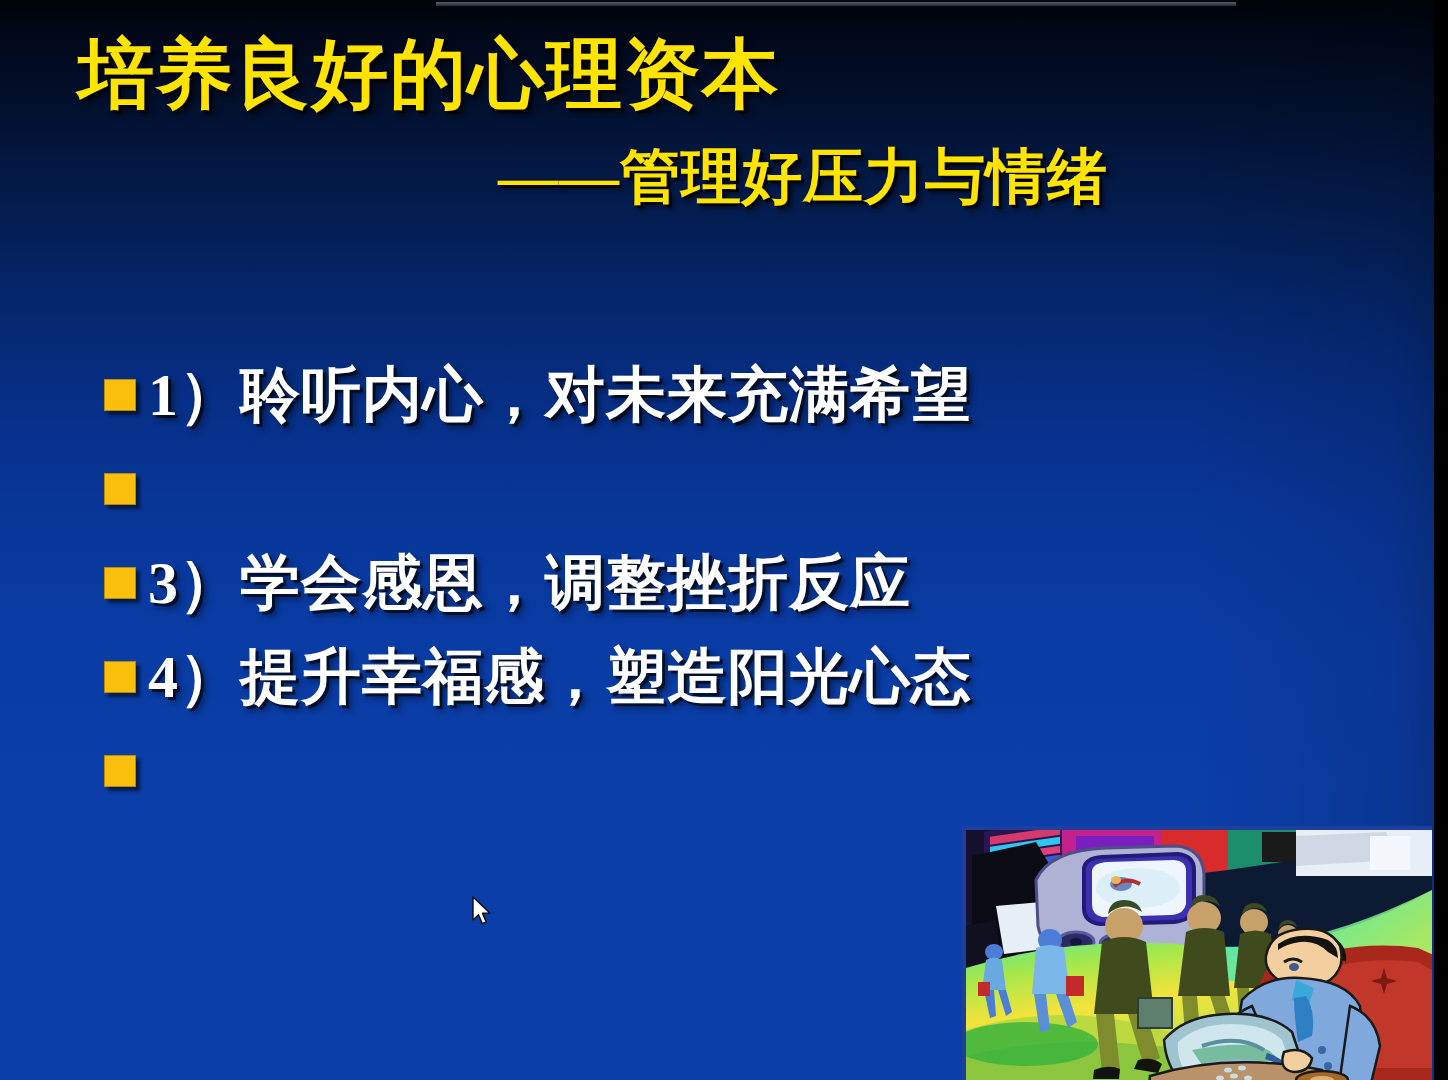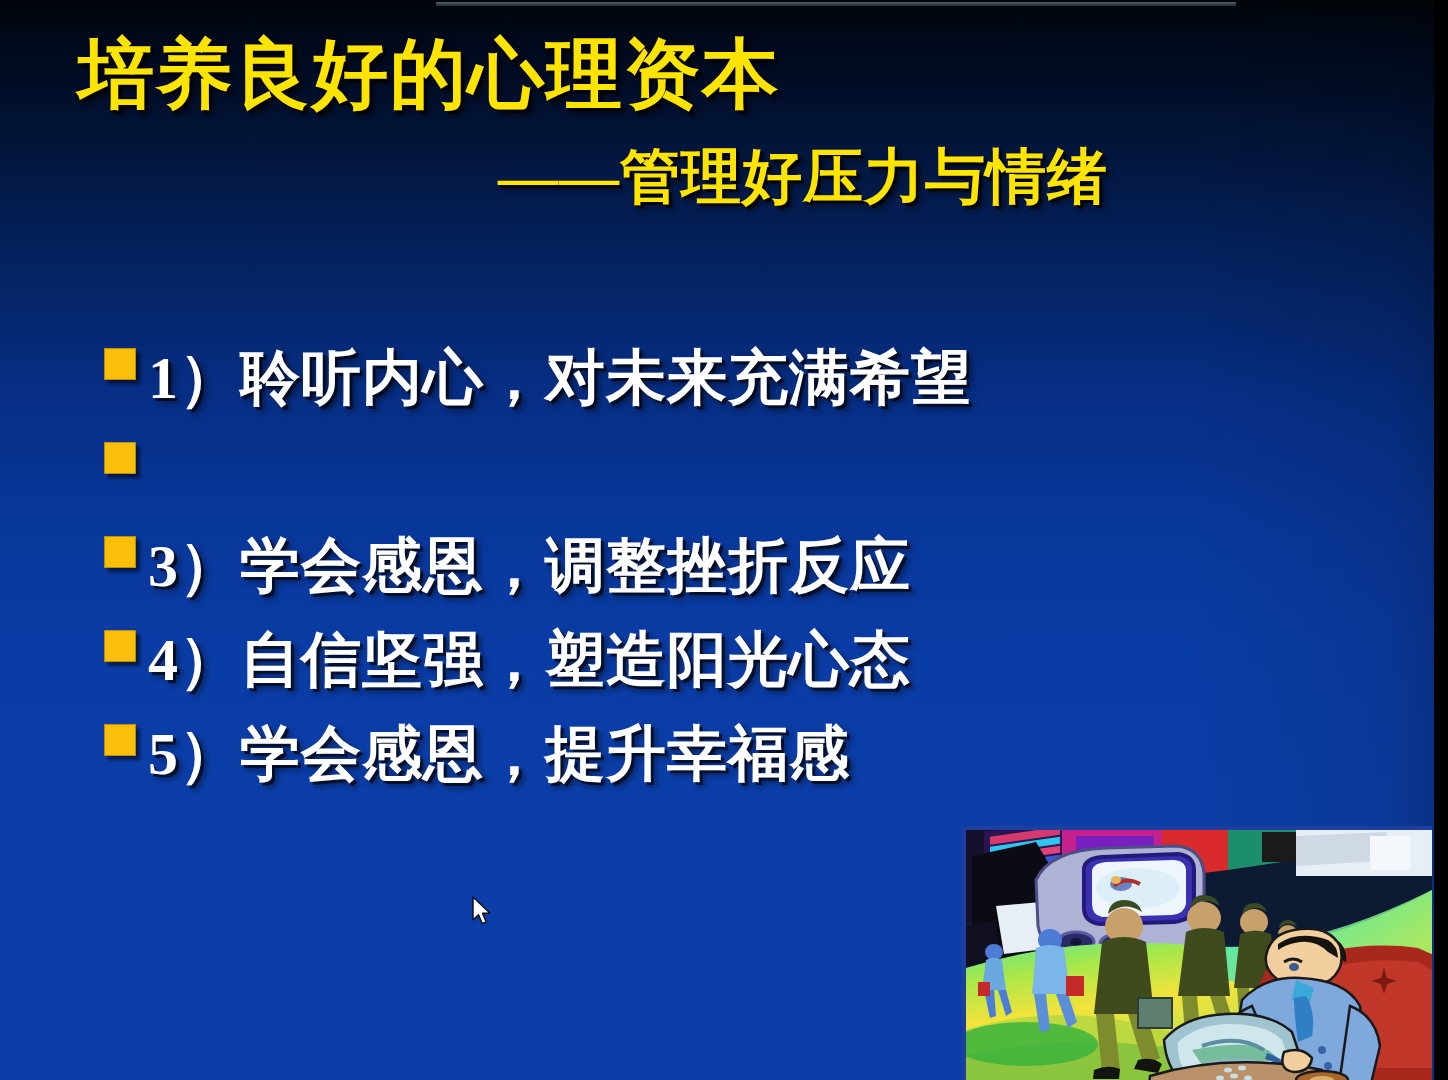--- a/index.html
+++ b/index.html
@@ -107,20 +107,21 @@
   #bullets {
     position: absolute;
     left: 104px;
     top: 348px;
     width: 1000px;
   }
   .bullet-row {
     position: relative;
     height: 94px;
     display: flex;
+    align-items: center;
   }
   .bullet-marker {
     flex: 0 0 auto;
     width: 30px;
     height: 30px;
     background: #f9bf0c;
     border: 1px solid #b98c06;
     box-shadow: 4px 4px 3px rgba(0,0,0,0.55);
     margin-right: 12px;
   }
@@ -189,26 +190,25 @@
       <span class="bullet-marker"></span>
     </div>
 
     <div class="bullet-row">
       <span class="bullet-marker"></span>
       <span class="bullet-text"><span class="bullet-num">3）</span><span>学会感恩，调整挫折反应</span></span>
     </div>
 
     <div class="bullet-row">
       <span class="bullet-marker"></span>
-      <span class="bullet-text"><span class="bullet-num">4）</span><span>自信坚强，塑造阳光心态</span></span>
-    </div>
-
-    <div class="bullet-row">
-      <span class="bullet-marker"></span>
-      <span class="bullet-text"><span class="bullet-num">5）</span><span>学会感恩，提升幸福感</span></span>
+      <span class="bullet-text"><span class="bullet-num">4）</span><span>提升幸福感，塑造阳光心态</span></span>
+    </div>
+
+    <div class="bullet-row">
+      <span class="bullet-marker"></span>
     </div>
 
   </div>
 
   <div id="clipart">
     <svg width="470" height="254" viewBox="0 0 470 254" xmlns="http://www.w3.org/2000/svg">
       <defs>
         <linearGradient id="floorGrad" x1="0" y1="0" x2="0.35" y2="1">
           <stop offset="0%" stop-color="#2fe0b4"></stop>
           <stop offset="22%" stop-color="#4fe6a0"></stop>

